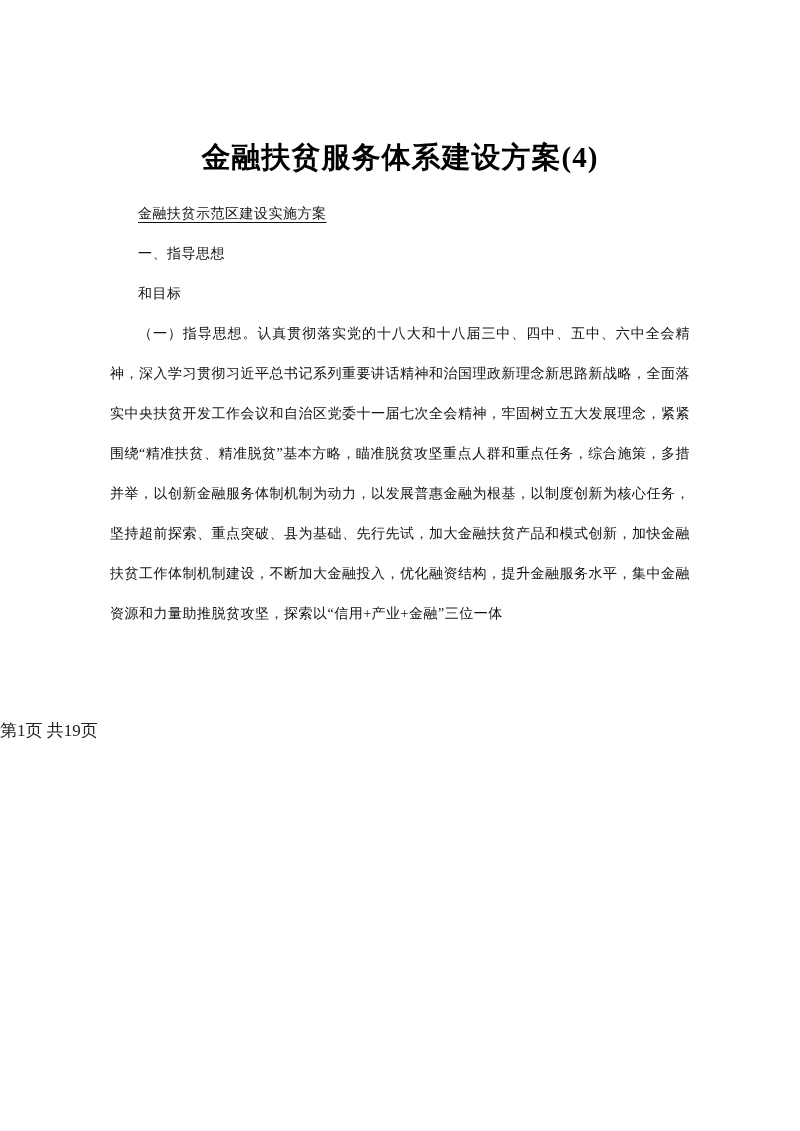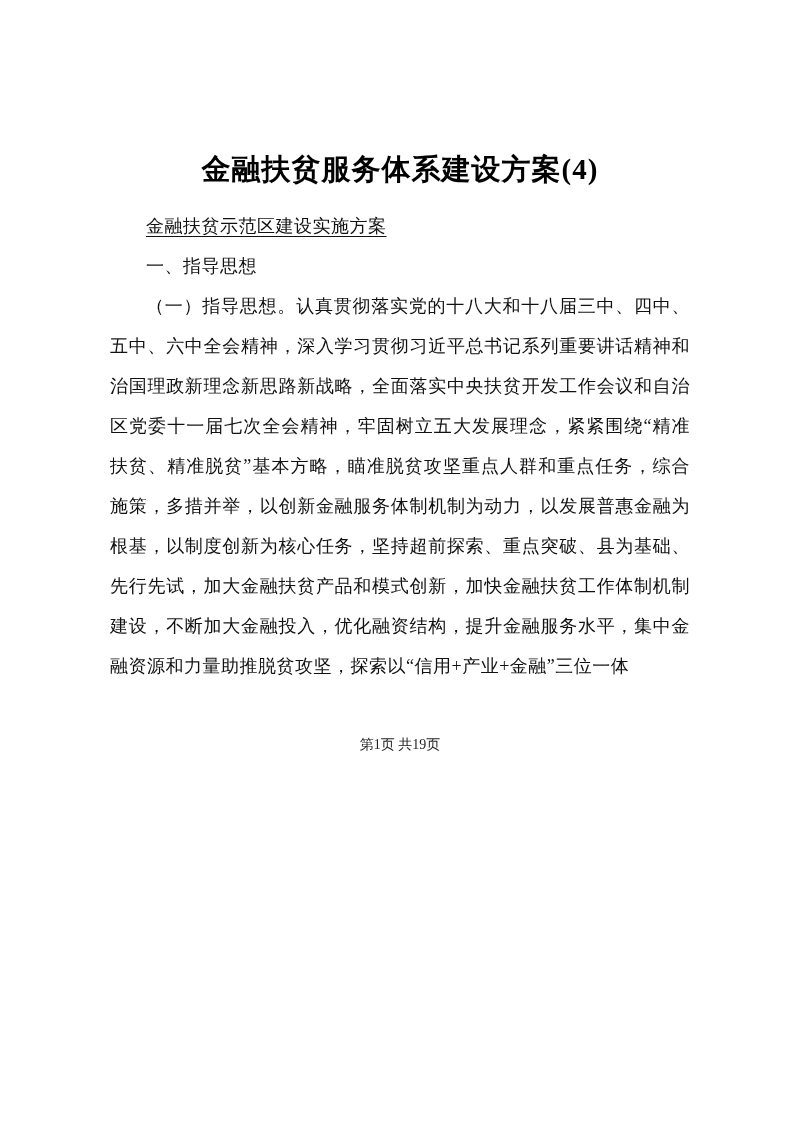--- a/index.html
+++ b/index.html
@@ -4,73 +4,74 @@
 <style>
   html, body {
     margin: 0;
     padding: 0;
     background: #ffffff;
   }
   .page {
     position: relative;
     width: 800px;
     height: 796px;
-    margin: 14px auto;
+    margin: 2px auto;
     background: #ffffff;
     box-sizing: border-box;
     padding: 136px 110px 4px 110px;
     font-family: "Liberation Serif", "DejaVu Serif", serif;
     color: #111111;
     overflow: hidden;
   }
   .title {
     margin: 0 0 18px 0;
     text-align: center;
     font-size: 29px;
     line-height: 38px;
     font-weight: bold;
     letter-spacing: 1px;
     color: #000000;
   }
   .body-text p {
     margin: 0;
-    font-size: 18px;
+    font-size: 14px;
     line-height: 40px;
     text-align: justify;
     text-indent: 2em;
     letter-spacing: 0.5px;
   }
   .subtitle-underline {
     text-decoration: underline;
     text-underline-offset: 4px;
   }
   .footer {
     position: absolute;
     left: 0;
     right: 0;
     bottom: 56px;
-    text-align: center;
-    font-size: 14px;
+    text-align: left;
+    font-size: 17px;
     color: #222222;
   }
 </style>
 </head>
 <body>
 
 <div class="page">
 
   <h1 class="title">金融扶贫服务体系建设方案(4)</h1>
 
   <div class="body-text">
 
     <p><span class="subtitle-underline">金融扶贫示范区建设实施方案</span></p>
 
 
     <p>一、指导思想</p>
 
+    <p>和目标</p>
 
     <p>（一）指导思想。认真贯彻落实党的十八大和十八届三中、四中、五中、六中全会精神，深入学习贯彻习近平总书记系列重要讲话精神和治国理政新理念新思路新战略，全面落实中央扶贫开发工作会议和自治区党委十一届七次全会精神，牢固树立五大发展理念，紧紧围绕“精准扶贫、精准脱贫”基本方略，瞄准脱贫攻坚重点人群和重点任务，综合施策，多措并举，以创新金融服务体制机制为动力，以发展普惠金融为根基，以制度创新为核心任务，坚持超前探索、重点突破、县为基础、先行先试，加大金融扶贫产品和模式创新，加快金融扶贫工作体制机制建设，不断加大金融投入，优化融资结构，提升金融服务水平，集中金融资源和力量助推脱贫攻坚，探索以“信用+产业+金融”三位一体</p>
 
   </div>
 
   <div class="footer">
     <span>第1页 共19页</span>
   </div>
 
 </div>

